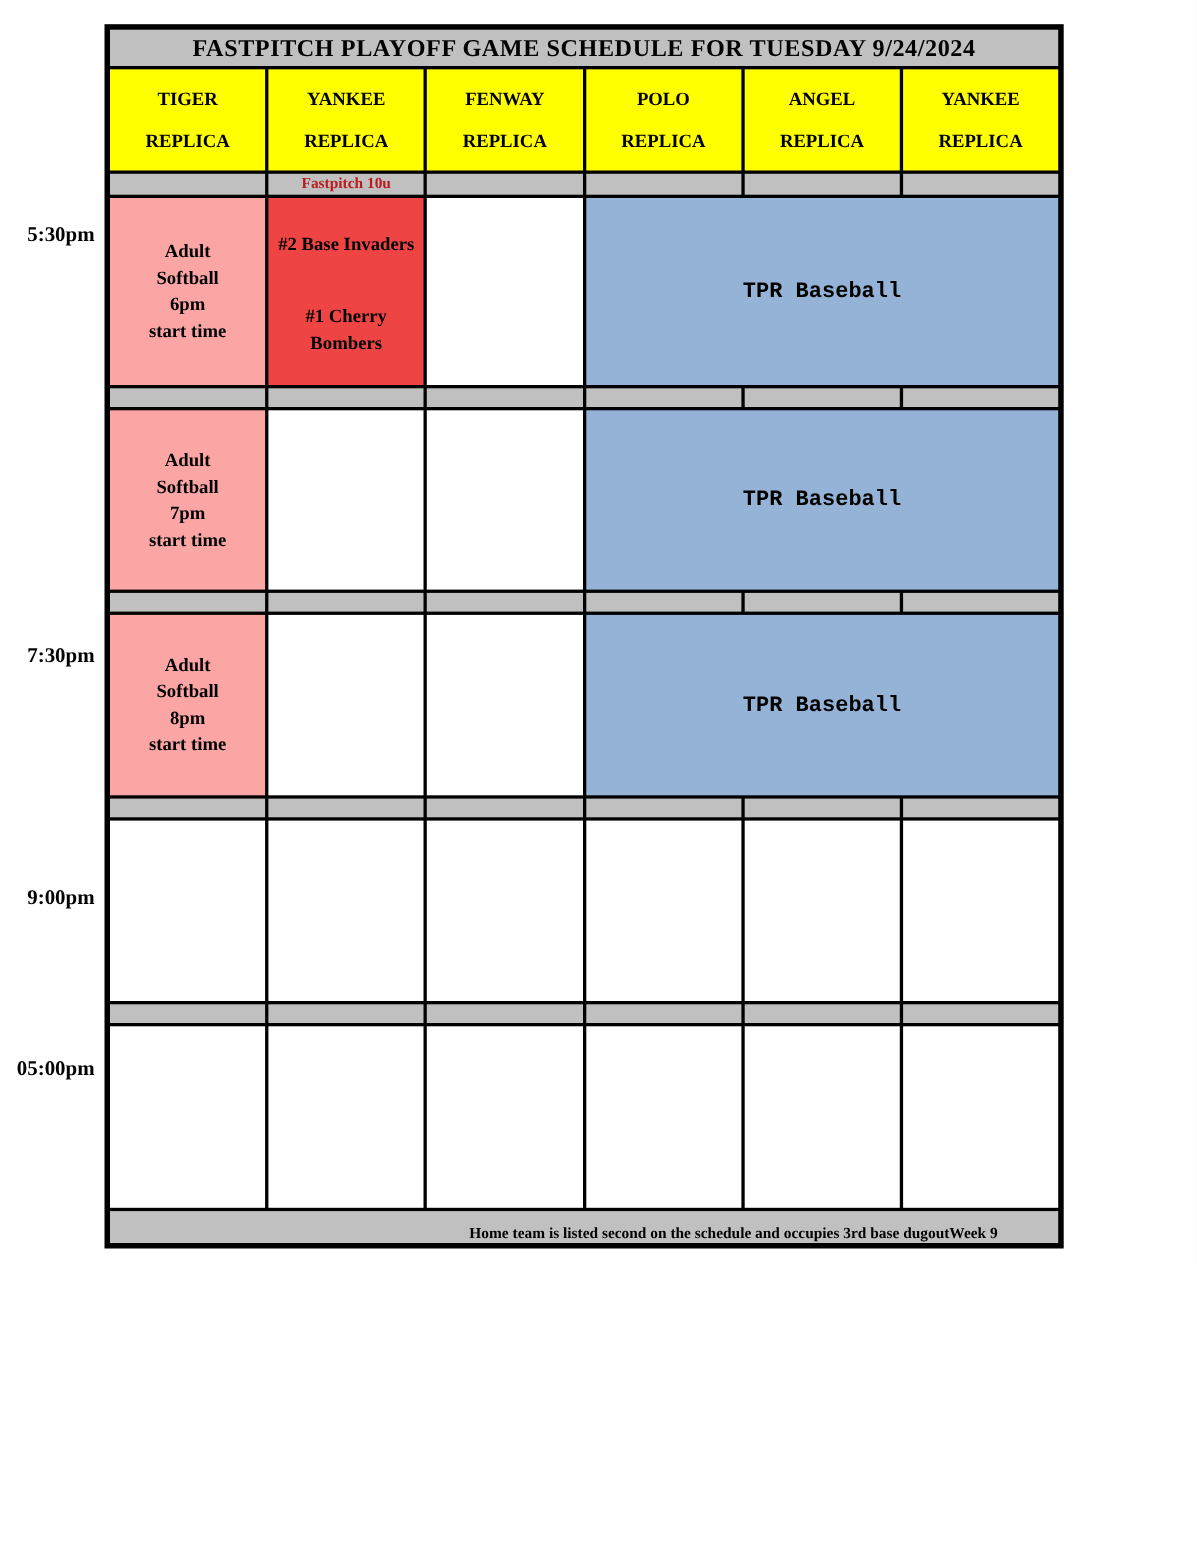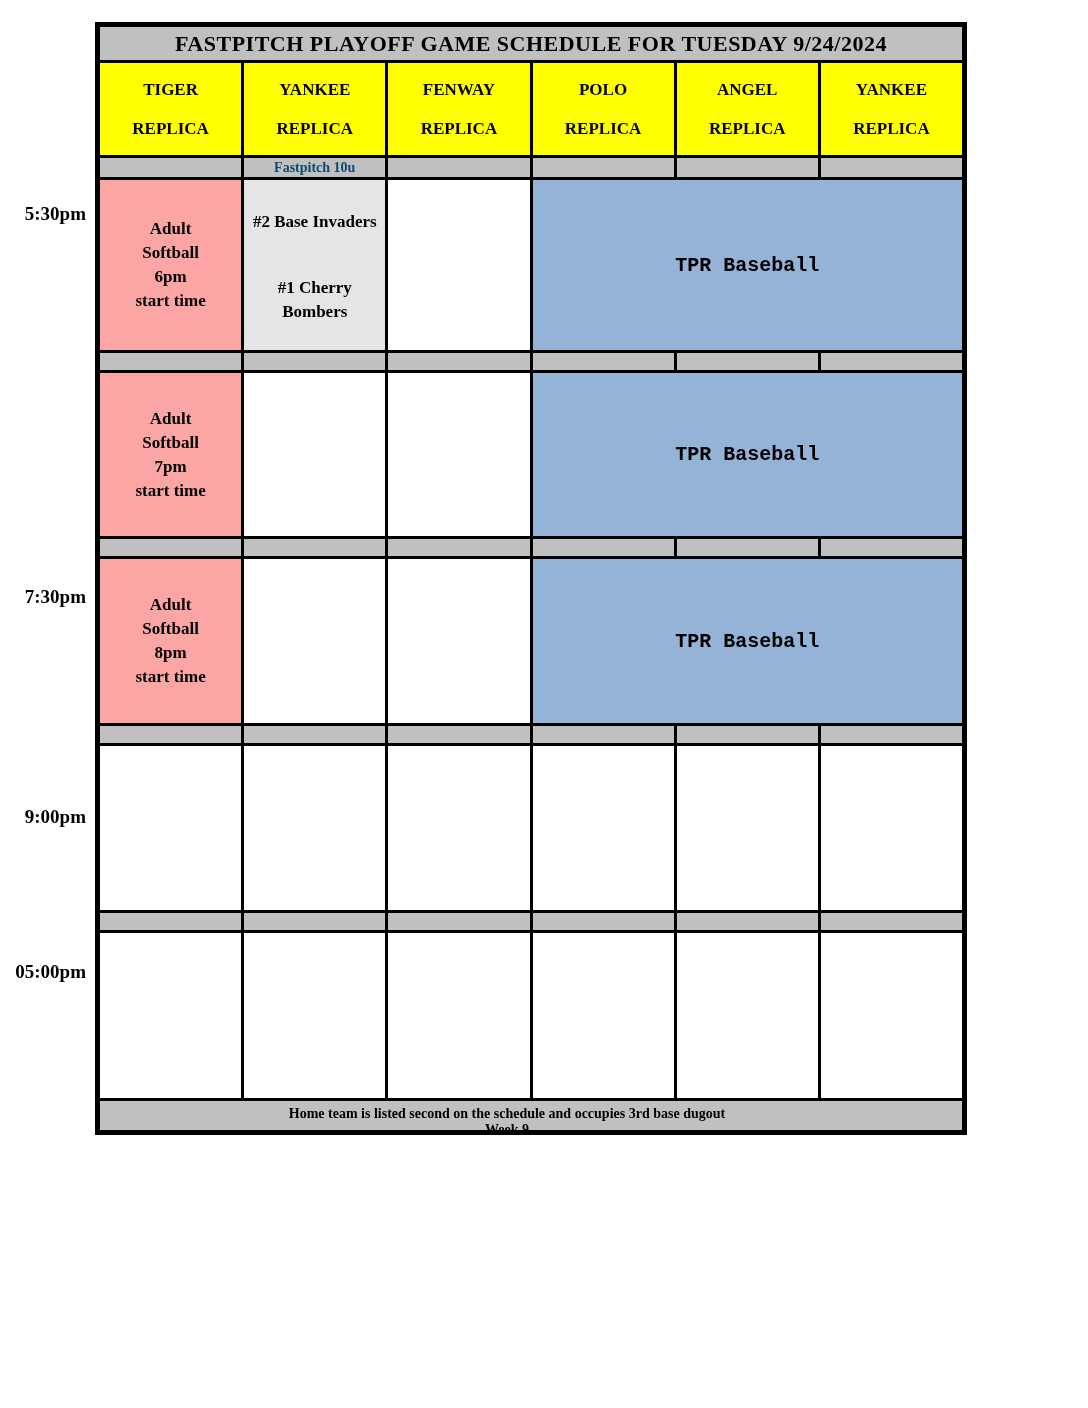--- a/index.html
+++ b/index.html
@@ -14,29 +14,29 @@
     grid-template-rows:33px 92px 19px 170px 17px 163px 17px 164px 17px 164px 17px 165px 29px;
     gap:3px; background:#000; padding:5px;
   }
   .cell { display:flex; align-items:center; justify-content:center; text-align:center; overflow:visible; }
   .span6 { grid-column:1 / span 6; }
   .span3 { grid-column:span 3;font-family:Liberation Mono, monospace; }
   .title-bar { background:#C0C0C0; font-size:22px; letter-spacing:0.5px; }
   .yellow { background:#FFFF00; }
   .gray   { background:#C0C0C0; }
   .orange { background:#fca5a5; }
-  .pink   { background:#e5e5e5; }
+  .pink   { background:#ef4444; }
   .blue   { background:#95B3D7; }
   .white  { background:#FFFFFF; }
   .colhead { flex-direction:column; gap:19px; font-size:17px; }
-  .thin-note { font-size:14px; color:#0c4a6e; line-height:1; }
+  .thin-note { font-size:14px; color:#b91c1c; line-height:1; }
   .game-text { font-size:17px; line-height:24px; white-space:pre-line; }
   .matchup { flex-direction:column; justify-content:flex-start; padding-top:30px; gap:42px; }
   .tpr { font-size:20px; }
-  .footer-bar { justify-content:center; font-size:14px; padding:12px 55px 0 7px; box-sizing:border-box;flex-direction:column; }
+  .footer-bar { justify-content:flex-end; font-size:14px; padding:12px 55px 0 7px; box-sizing:border-box; }
   .time-label {
     position:absolute; left:0; width:86px; text-align:right;
     font-size:19px; line-height:16px;
   }
 </style>
 </head>
 <body>
 
 <div class="sheet">
 

